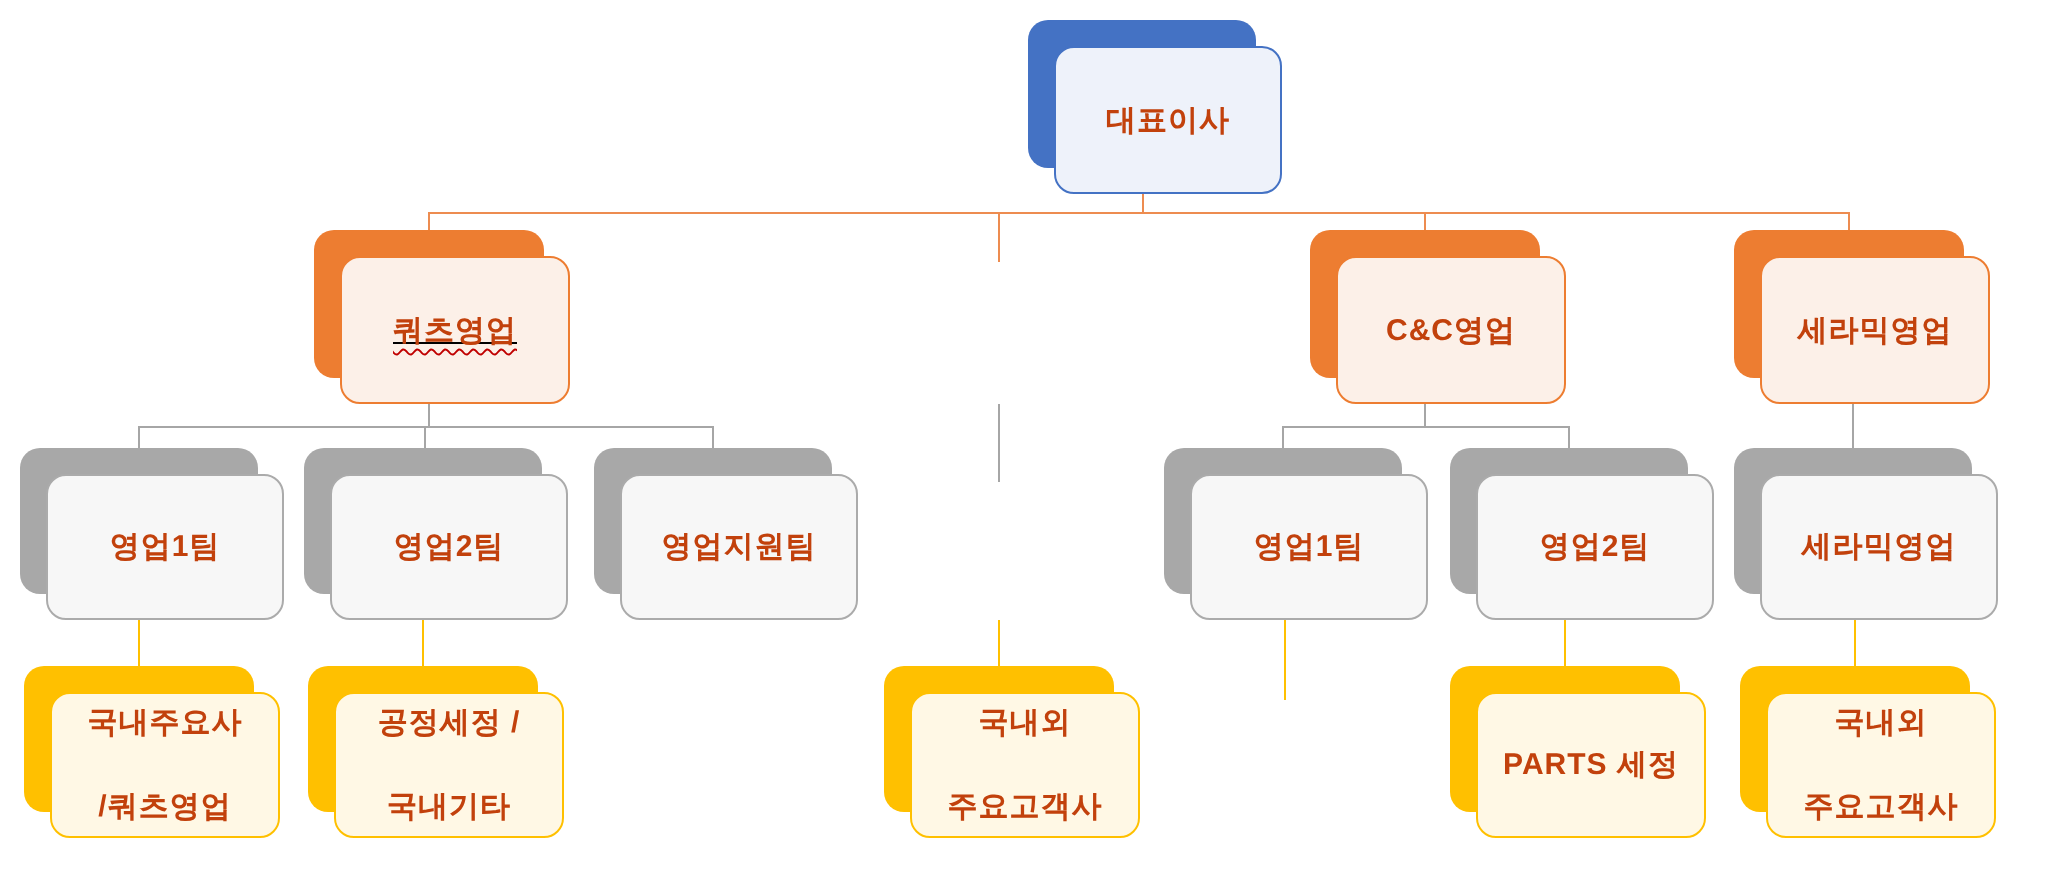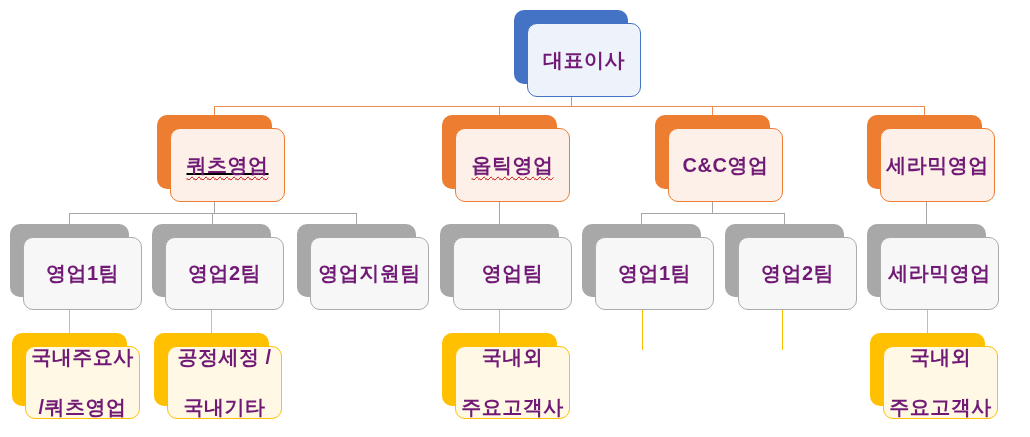--- a/index.html
+++ b/index.html
@@ -18,21 +18,21 @@
   
   .card { position:absolute; }
   .card .shadow {
     position:absolute; left:-13px; top:-13px; width:100%; height:100%;
     border-radius:10px;
   }
   .card .front {
     position:relative; width:100%; height:100%; border-radius:10px;
     border:1px solid; box-sizing:border-box;
     display:flex; flex-direction:column; align-items:center; justify-content:center;
-    gap:13px; font-weight:bold; font-size:20px; letter-spacing:0.5px; color:#701a75;
+    gap:13px; font-weight:bold; font-size:15px; letter-spacing:0.5px; color:#c2410c;
     text-align:center;
   }
   .blue   .shadow { background:#4472C4; }
   .blue   .front  { background:#EEF2FA; border-color:#4472C4; }
   .orange .shadow { background:#ED7D31; }
   .orange .front  { background:#FCF0E8; border-color:#ED7D31; }
   .gray   .shadow { background:#A8A8A8; }
   .gray   .front  { background:#F7F7F7; border-color:#ABABAB; }
   .gold   .shadow { background:#FFC000; }
   .gold   .front  { background:#FFF8E5; border-color:#FFC000;gap:23px; }
@@ -82,26 +82,20 @@
       <span>대표이사</span>
     </div>
   </div>
 
   <div class="card orange" style="left:170px; top:128px; width:115px; height:74px;text-decoration:underline;">
     <div class="shadow"></div>
     <div class="front">
       <span class="misspell">쿼츠영업</span>
     </div>
   </div>
-  <div class="card orange" style="left:455px; top:128px; width:115px; height:74px;">
-    <div class="shadow"></div>
-    <div class="front">
-      <span class="misspell">옵틱영업</span>
-    </div>
-  </div>
   <div class="card orange" style="left:668px; top:128px; width:115px; height:74px;">
     <div class="shadow"></div>
     <div class="front">
       <span>C&amp;C영업</span>
     </div>
   </div>
   <div class="card orange" style="left:880px; top:128px; width:115px; height:74px;">
     <div class="shadow"></div>
     <div class="front">
       <span>세라믹영업</span>
@@ -117,26 +111,20 @@
   <div class="card gray" style="left:165px; top:237px; width:119px; height:73px;">
     <div class="shadow"></div>
     <div class="front">
       <span>영업2팀</span>
     </div>
   </div>
   <div class="card gray" style="left:310px; top:237px; width:119px; height:73px;">
     <div class="shadow"></div>
     <div class="front">
       <span>영업지원팀</span>
-    </div>
-  </div>
-  <div class="card gray" style="left:453px; top:237px; width:119px; height:73px;">
-    <div class="shadow"></div>
-    <div class="front">
-      <span>영업팀</span>
     </div>
   </div>
   <div class="card gray" style="left:595px; top:237px; width:119px; height:73px;">
     <div class="shadow"></div>
     <div class="front">
       <span>영업1팀</span>
     </div>
   </div>
   <div class="card gray" style="left:738px; top:237px; width:119px; height:73px;">
     <div class="shadow"></div>
@@ -165,20 +153,26 @@
       <span>국내기타</span>
     </div>
   </div>
   <div class="card gold" style="left:455px; top:346px; width:115px; height:73px;">
     <div class="shadow"></div>
     <div class="front">
       <span>국내외</span>
       <span>주요고객사</span>
     </div>
   </div>
+  <div class="card gold" style="left:738px; top:346px; width:115px; height:73px;">
+    <div class="shadow"></div>
+    <div class="front">
+      <span>PARTS 세정</span>
+    </div>
+  </div>
   <div class="card gold" style="left:883px; top:346px; width:115px; height:73px;">
     <div class="shadow"></div>
     <div class="front">
       <span>국내외</span>
       <span>주요고객사</span>
     </div>
   </div>
 
 </div>
 

